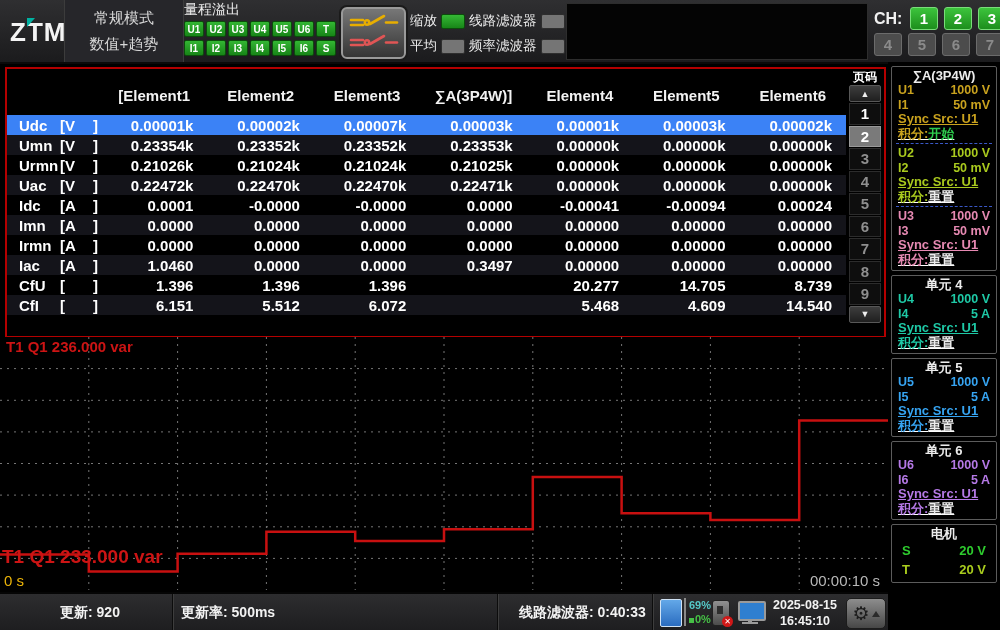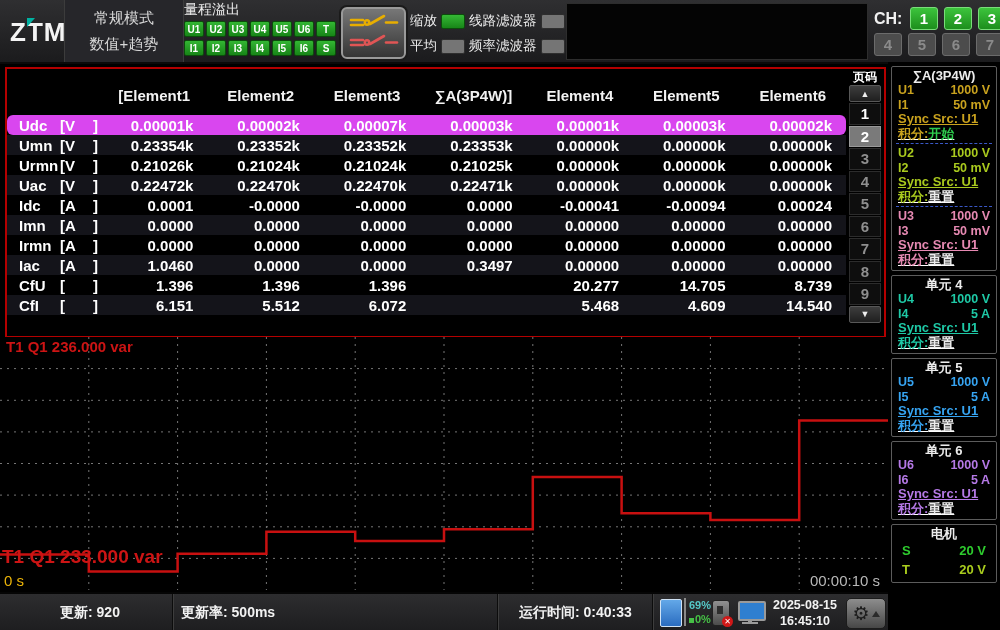--- a/index.html
+++ b/index.html
@@ -42,21 +42,21 @@
   #table{position:absolute;left:5px;top:67px;width:877px;height:267px;
          border:2px solid #b40000;background:#000;}
   #tbl-header{position:absolute;left:0;top:0;right:38px;height:44px;
          display:grid;grid-template-columns:50px 44px repeat(7,1fr);
          align-items:center;font-size:15px;font-weight:bold;color:#f2f2f2;padding-top:4px;}
   .hcell{text-align:center;}
   #tbl-body{position:absolute;left:0;top:46px;right:38px;}
   .trow{display:grid;grid-template-columns:50px 44px repeat(7,1fr);height:20px;
         align-items:center;font-size:15px;font-weight:bold;color:#fff;}
   .trow.stripe{background:#14141a;}
-  .trow.sel{background:#d946ef;border-radius:6px;}
+  .trow.sel{background:#3b82f6;}
   .tname{padding-left:12px;}
   .tunit{display:flex;justify-content:space-between;padding:0 3px;}
   .tval{text-align:right;padding-right:14px;}
   #page-col{position:absolute;right:1px;top:0;width:36px;bottom:0;}
   #pg-label{font-size:12px;color:#fff;text-align:center;height:15px;font-weight:bold;}
   .pg-btn{width:30px;height:15px;margin:1px auto;background:linear-gradient(#3d3d3d,#1f1f1f);
         border:1px solid #585858;border-radius:2px;color:#eee;font-size:9px;
         display:flex;align-items:center;justify-content:center;}
   .pg{width:30px;height:19.5px;margin:1px auto;background:#0e0e0e;border:1px solid #2c2c2c;
         color:#8f8f8f;font-size:15px;font-weight:bold;display:flex;align-items:center;justify-content:center;}
@@ -498,21 +498,21 @@
     <span>更新:</span>
     <span>920</span>
   </div>
   <div class="sb-div" style="left:172px;"></div>
   <div class="sb-text" style="left:181px;">
     <span>更新率:</span>
     <span>500ms</span>
   </div>
   <div class="sb-div" style="left:497px;"></div>
   <div class="sb-text" style="left:519px;">
-    <span>运行时间:</span>
+    <span>线路滤波器:</span>
     <span>0:40:33</span>
   </div>
   <div class="sb-div" style="left:652px;"></div>
 
   <div id="sd-icon"></div>
   <div id="pct-box">
     <div id="pct-top">69%</div>
     <div id="pct-bottom"><span id="pct-bullet"></span><span>0%</span></div>
   </div>
   <div id="usb-icon">

